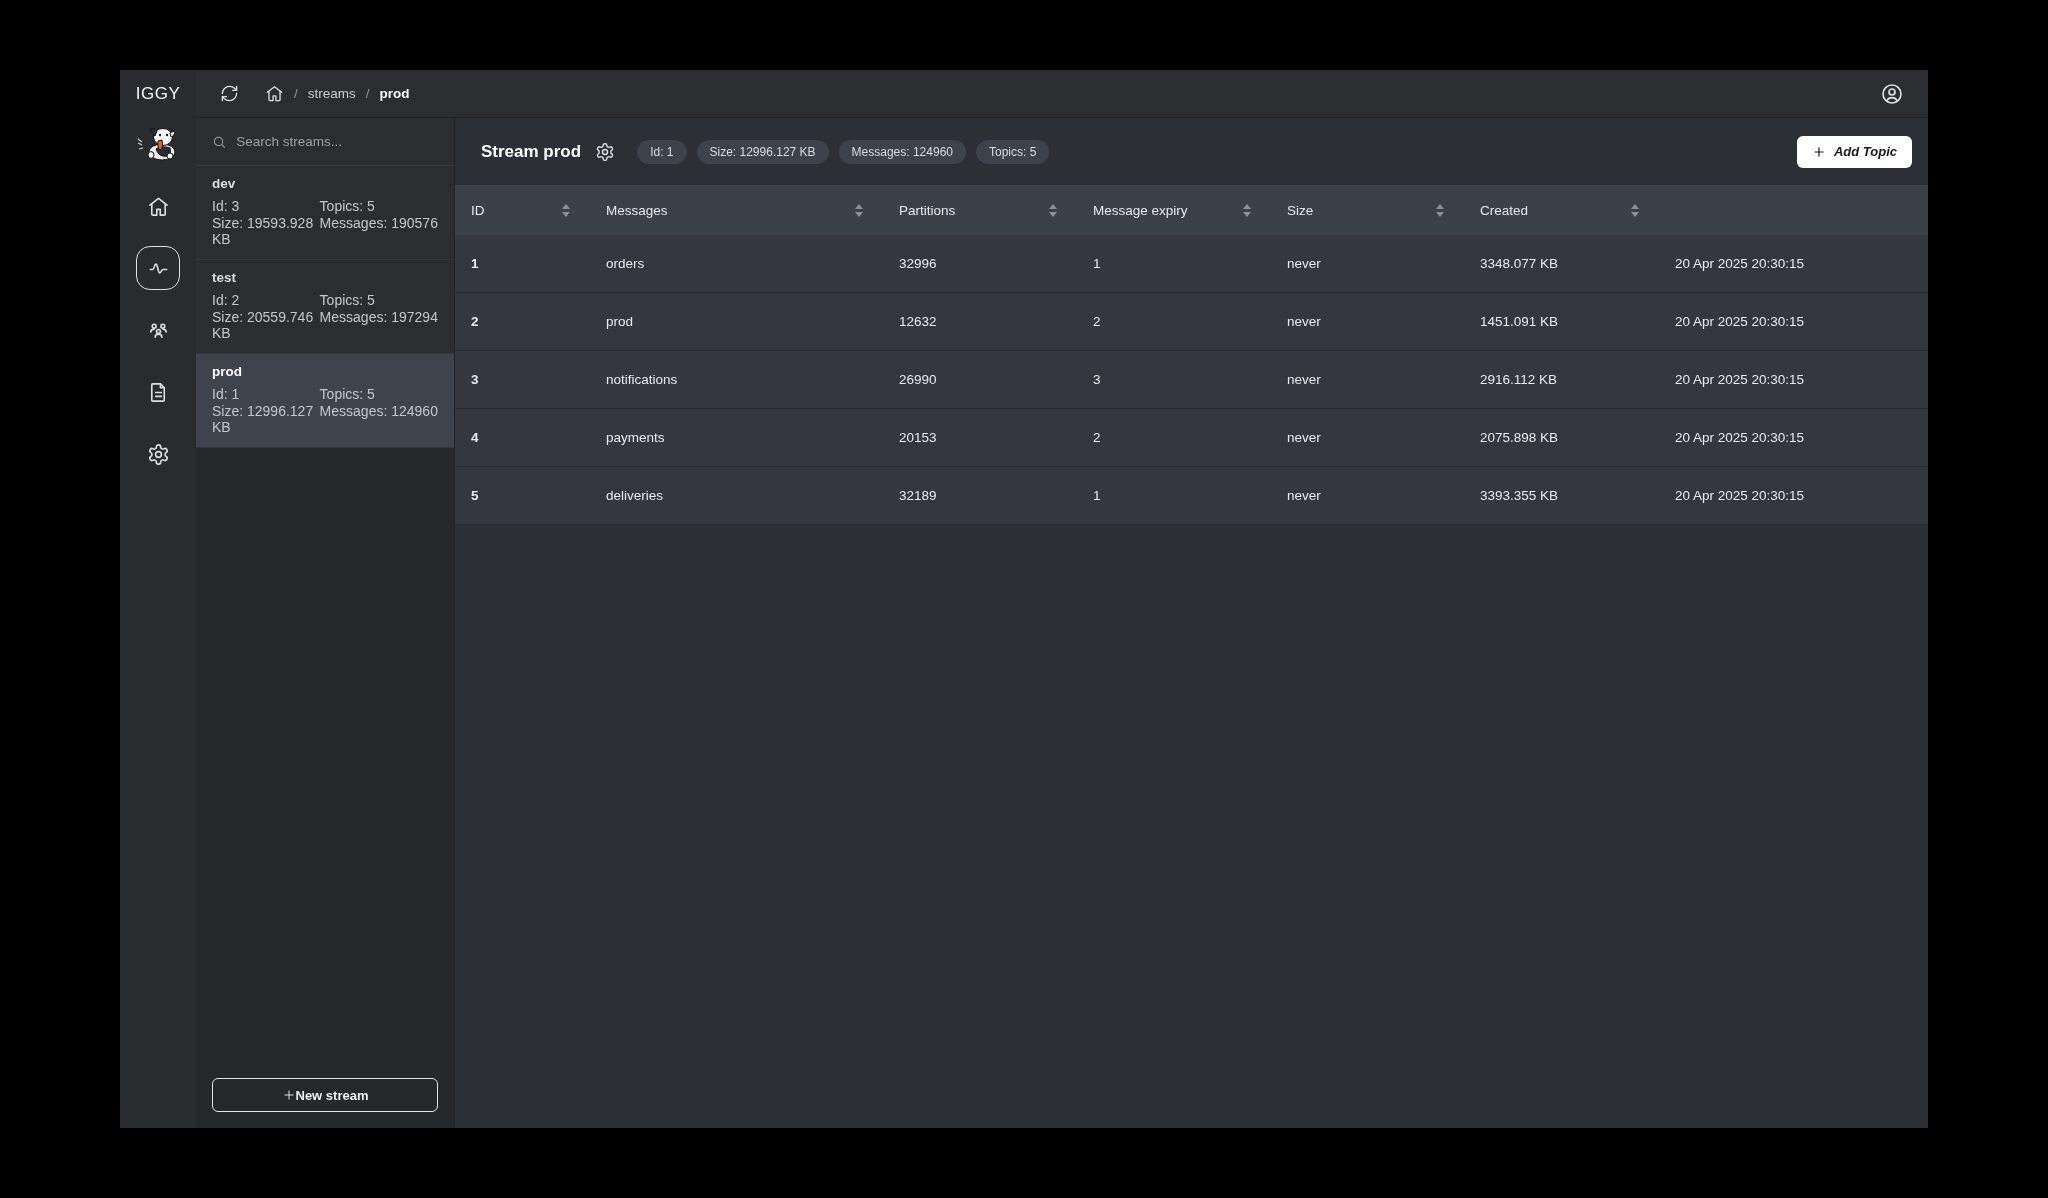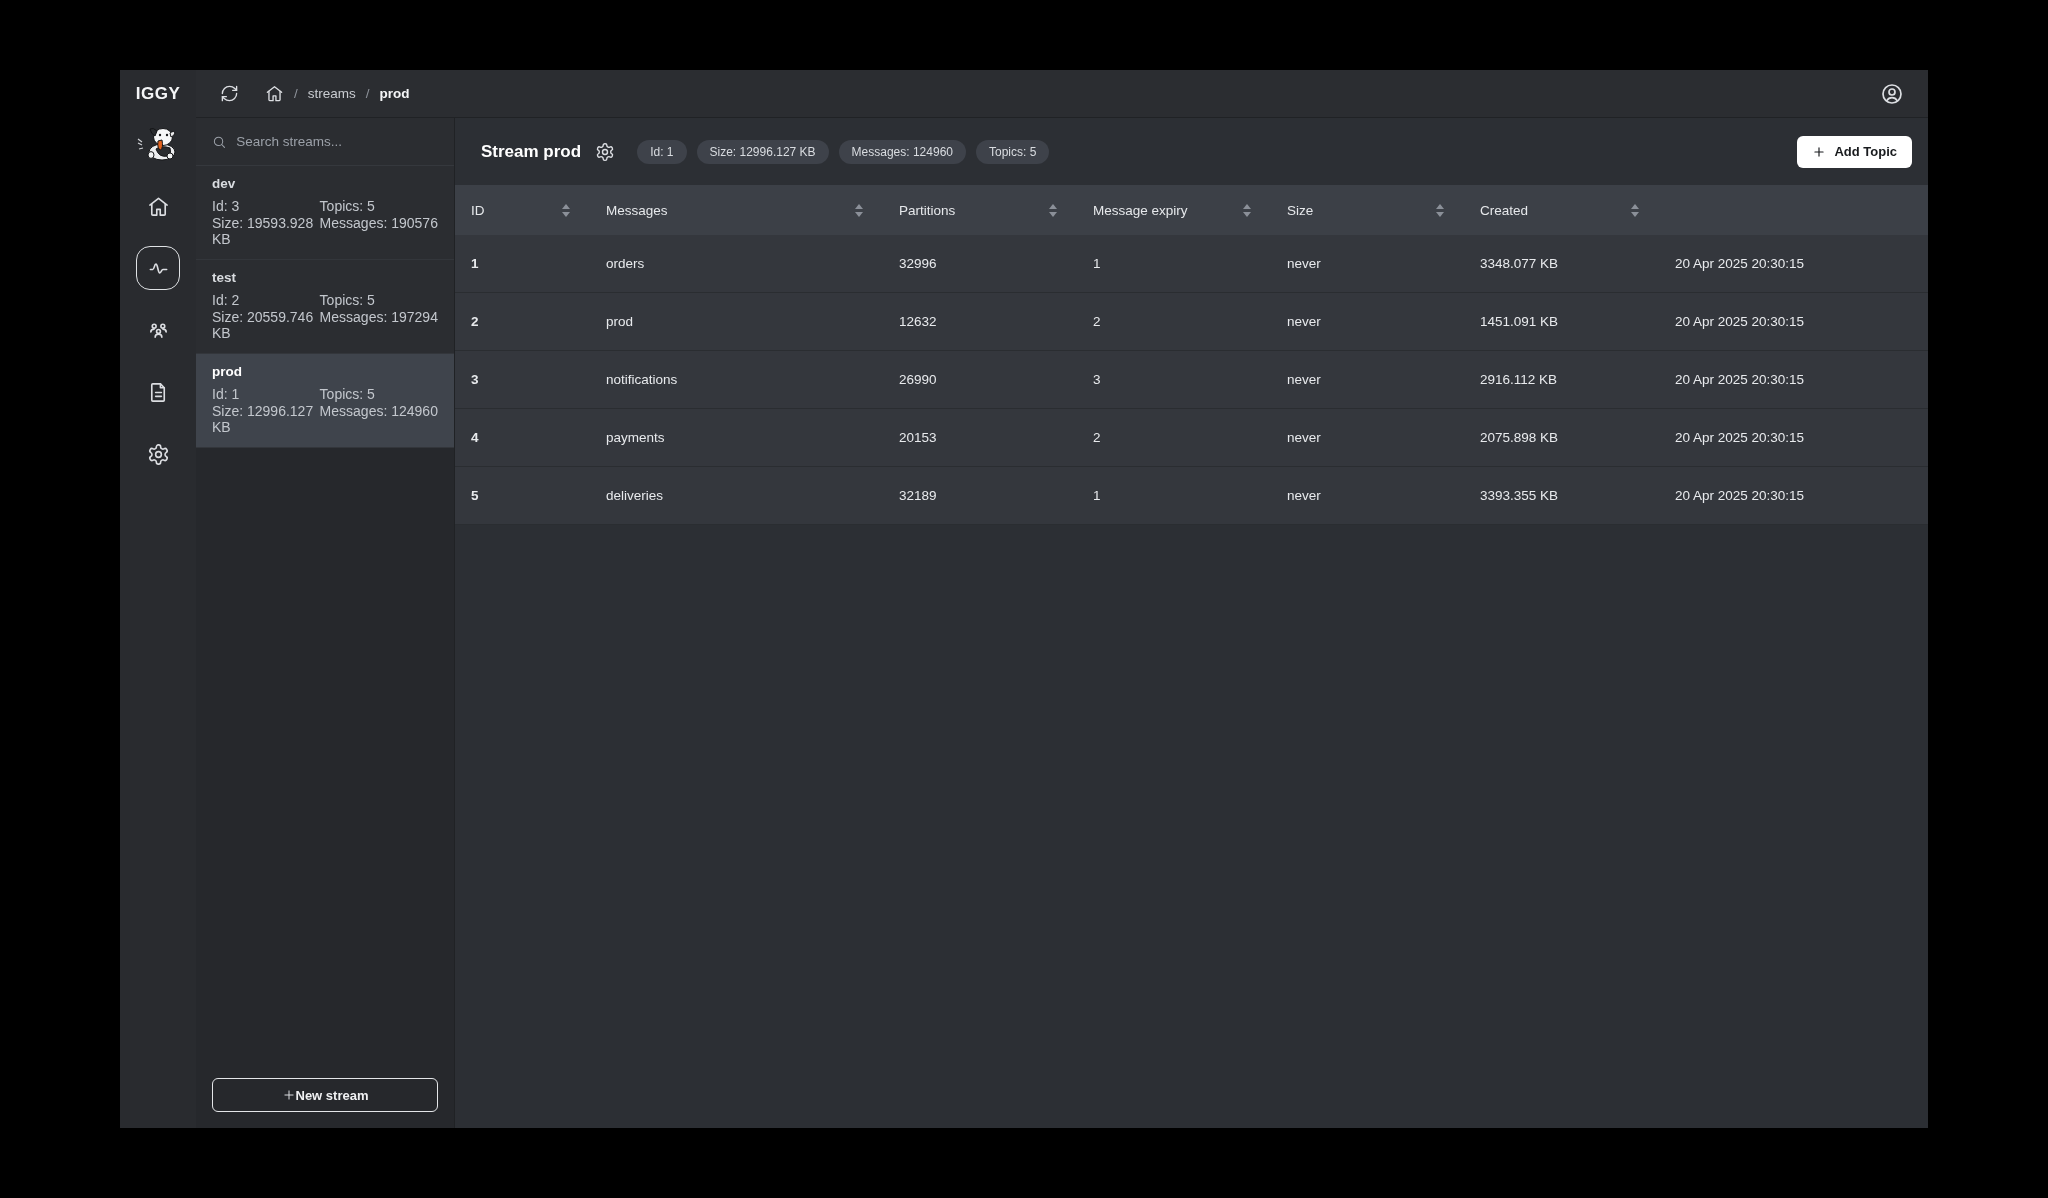--- a/index.html
+++ b/index.html
@@ -1,21 +1,21 @@
 <!DOCTYPE html>
 <html><head>
 <meta charset="utf-8">
 <style>
   * { margin:0; padding:0; box-sizing:border-box; }
   html,body { width:2048px; height:1198px; background:#000; font-family:"Liberation Sans", sans-serif; }
   .app { position:absolute; left:120px; top:70px; width:1808px; height:1058px; display:flex; overflow:hidden; background:#2c2f34; }
 
   
   .rail { width:76px; background:#292b2f; flex-shrink:0; display:flex; flex-direction:column; align-items:center; }
-  .rail-logo { height:48px; display:flex; align-items:center; justify-content:center; color:#f4f5f7; font-weight:700; font-size:17px; letter-spacing:.5px; }
+  .rail-logo { height:48px; display:flex; align-items:center; justify-content:center; color:#f4f5f7; font-weight:400; font-size:17px; letter-spacing:.5px; }
   .mascot-wrap { margin-top:6px; height:40px; display:flex; align-items:center; }
   .rail-icons { margin-top:20px; display:flex; flex-direction:column; gap:18px; align-items:center; }
   .rail-btn { width:44px; height:44px; display:flex; align-items:center; justify-content:center; border-radius:14px; cursor:pointer; }
   .rail-btn.active { border:1.5px solid #dfe2e5; }
   .icon { stroke:#dcdee2; fill:none; stroke-width:1.7; stroke-linecap:round; stroke-linejoin:round; }
 
   
   .right-col { flex:1; display:flex; flex-direction:column; min-width:0; }
   .topbar { height:48px; background:#2b2d31; border-bottom:1px solid #202225; display:flex; align-items:center; padding:0 24px; flex-shrink:0; }
   .crumb-cluster { display:flex; align-items:center; gap:26px; }
@@ -39,21 +39,21 @@
   .sidebar-bottom { margin-top:auto; padding:16px; }
   .new-stream-btn { width:100%; height:34px; border:1px solid #e4e6e9; border-radius:6px; background:transparent; color:#f0f1f3; font-weight:700; font-size:13px; display:flex; align-items:center; justify-content:center; cursor:pointer; font-family:"Liberation Sans", sans-serif; }
 
   
   .main { flex:1; display:flex; flex-direction:column; background:#2c2f34; min-width:0; }
   .main-header { height:67px; display:flex; align-items:center; padding:0 16px 0 26px; flex-shrink:0; }
   .page-title { font-size:17px; font-weight:700; color:#ffffff; }
   .title-gear { margin-left:14px; cursor:pointer; display:flex; }
   .badges { display:flex; gap:10px; margin-left:22px; }
   .badge { background:#3e424a; color:#d9dce0; font-size:12px; padding:5px 13px; border-radius:999px; white-space:nowrap; }
-  .add-topic-btn { margin-left:auto; background:#ffffff; color:#191b1e; border:none; border-radius:6px; height:32px; padding:0 15px; font-weight:700; font-size:13px; display:flex; align-items:center; gap:8px; cursor:pointer; font-family:"Liberation Sans", sans-serif; }
+  .add-topic-btn { margin-left:auto; background:#ffffff; color:#191b1e; border:none; border-radius:6px; height:32px; padding:0 15px; font-weight:700; font-size:13px; display:flex; align-items:center; gap:8px; cursor:pointer; font-family:"Liberation Sans", sans-serif;font-style:italic; }
 
   .grid-cols { display:grid; grid-template-columns:135px 293px 194px 194px 193px 195px 1fr; align-items:center; }
   .table-header { height:50px; background:#3c4047; color:#e6e8eb; font-size:13.5px; flex-shrink:0; }
   .th { display:flex; align-items:center; justify-content:space-between; padding:0 20px 0 16px; height:100%;gap:48px; }
   .sort { display:flex; flex-direction:column; gap:3px; cursor:pointer; }
   .tri-up { width:0; height:0; border-left:4px solid transparent; border-right:4px solid transparent; border-bottom:5px solid #8b9099; }
   .tri-down { width:0; height:0; border-left:4px solid transparent; border-right:4px solid transparent; border-top:5px solid #8b9099; }
   .table-row { height:58px; background:#34373d; border-bottom:1px solid #2a2d31; color:#e8eaed; font-size:13.5px; cursor:pointer; flex-shrink:0; }
   .td { padding-left:16px; overflow:hidden; white-space:nowrap; }
   .td.id-cell { font-weight:700; }

